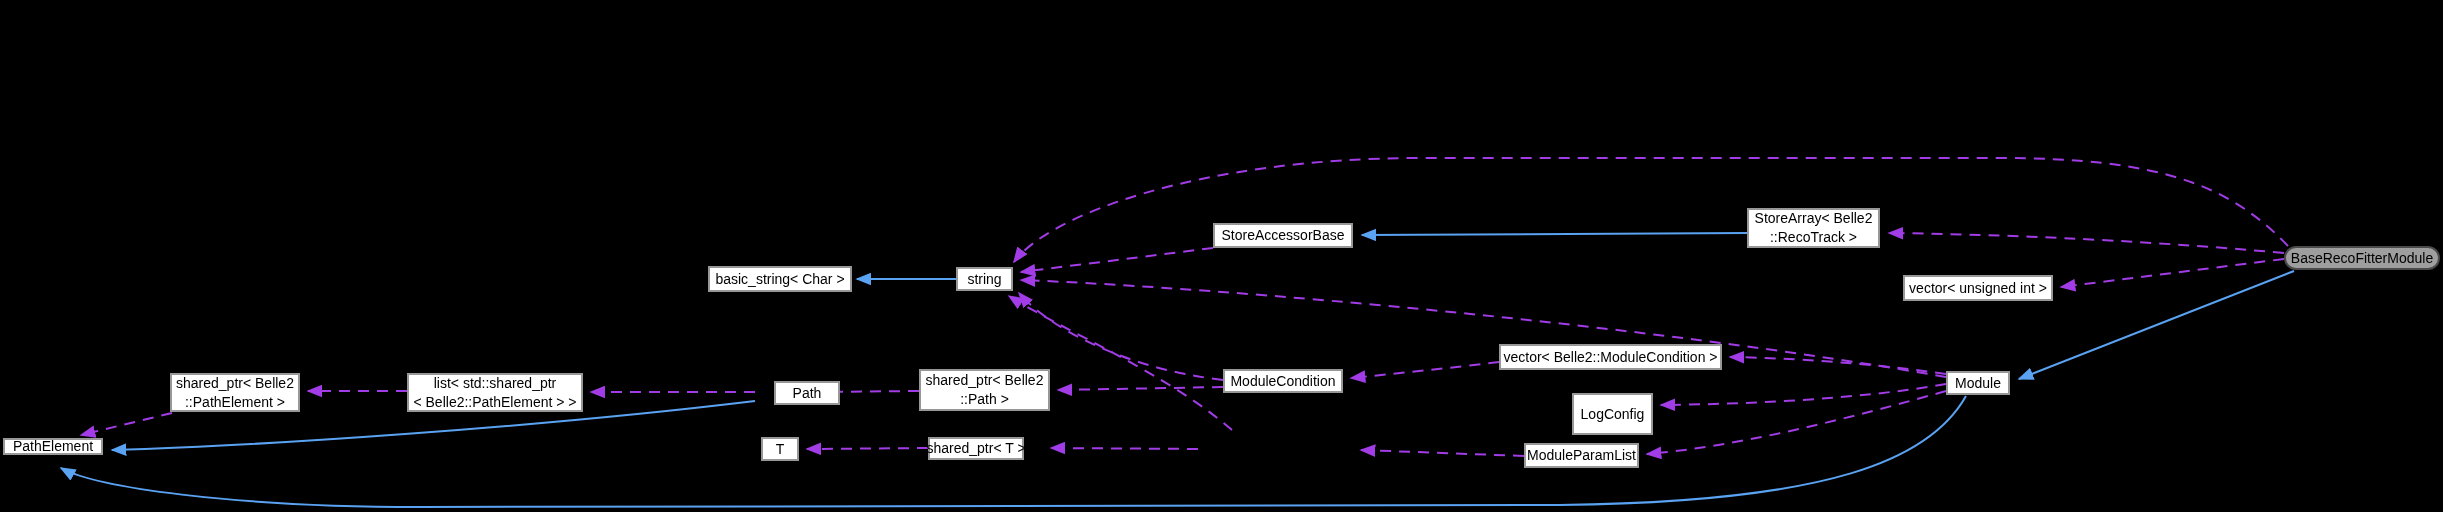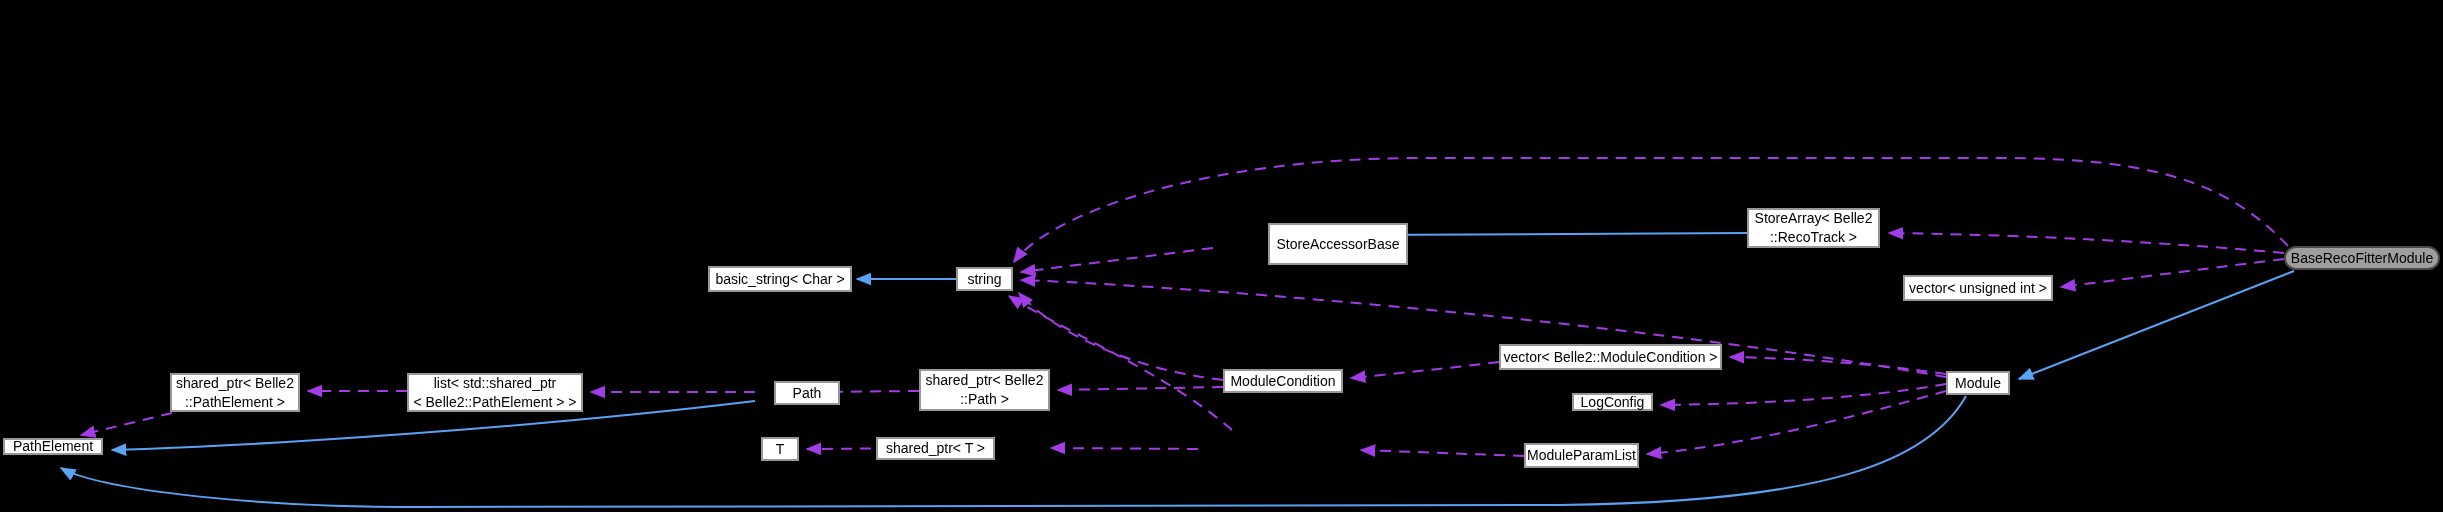--- a/index.html
+++ b/index.html
@@ -74,34 +74,34 @@
     <path class="edge edge-use" d="M 1198 449 L 1051 448" marker-end="url(#arrow-purple)"></path>
     <path class="edge edge-use" d="M 928 448 L 807 449" marker-end="url(#arrow-purple)"></path>
     <path class="edge edge-use" d="M 919 391 L 813 392" marker-end="url(#arrow-purple)"></path>
     <path class="edge edge-use" d="M 755 392 L 591 392" marker-end="url(#arrow-purple)"></path>
     <path class="edge edge-use" d="M 407 391 L 308 391" marker-end="url(#arrow-purple)"></path>
     <path class="edge edge-use" d="M 172 413 L 81 435" marker-end="url(#arrow-purple)"></path>
   </svg>
 
   <div class="node" style="left:708px;top:266px;width:144px;height:26px">basic_string&lt; Char &gt;</div>
   <div class="node" style="left:956px;top:267px;width:57px;height:24px">string</div>
-  <div class="node" style="left:1268px;top:223px;width:140px;height:42px">StoreAccessorBase</div>
+  <div class="node" style="left:1213px;top:223px;width:140px;height:25px">StoreAccessorBase</div>
   <div class="node" style="left:1747px;top:208px;width:133px;height:40px">StoreArray&lt; Belle2
 ::RecoTrack &gt;</div>
   <div class="node" style="left:1903px;top:275px;width:150px;height:26px">vector&lt; unsigned int &gt;</div>
   <div class="node main" style="left:2284px;top:246px;width:156px;height:24px">BaseRecoFitterModule</div>
   <div class="node" style="left:1499px;top:344px;width:223px;height:26px">vector&lt; Belle2::ModuleCondition &gt;</div>
   <div class="node" style="left:1223px;top:369px;width:120px;height:24px">ModuleCondition</div>
   <div class="node" style="left:1946px;top:371px;width:64px;height:24px">Module</div>
-  <div class="node" style="left:1572px;top:393px;width:81px;height:18px">LogConfig</div>
+  <div class="node" style="left:1572px;top:393px;width:81px;height:42px">LogConfig</div>
   <div class="node" style="left:170px;top:373px;width:130px;height:39px">shared_ptr&lt; Belle2
 ::PathElement &gt;</div>
   <div class="node" style="left:407px;top:373px;width:176px;height:39px">list&lt; std::shared_ptr
 &lt; Belle2::PathElement &gt; &gt;</div>
   <div class="node" style="left:774px;top:381px;width:66px;height:24px">Path</div>
   <div class="node" style="left:919px;top:369px;width:131px;height:42px">shared_ptr&lt; Belle2
 ::Path &gt;</div>
   <div class="node" style="left:3px;top:438px;width:100px;height:17px">PathElement</div>
   <div class="node" style="left:761px;top:437px;width:38px;height:24px">T</div>
-  <div class="node" style="left:876px;top:437px;width:119px;height:23px">shared_ptr&lt; T &gt;</div>
+  <div class="node" style="left:928px;top:437px;width:96px;height:23px">shared_ptr&lt; T &gt;</div>
   <div class="node" style="left:1524px;top:443px;width:115px;height:25px">ModuleParamList</div>
 
 </div>
 
 </body></html>

